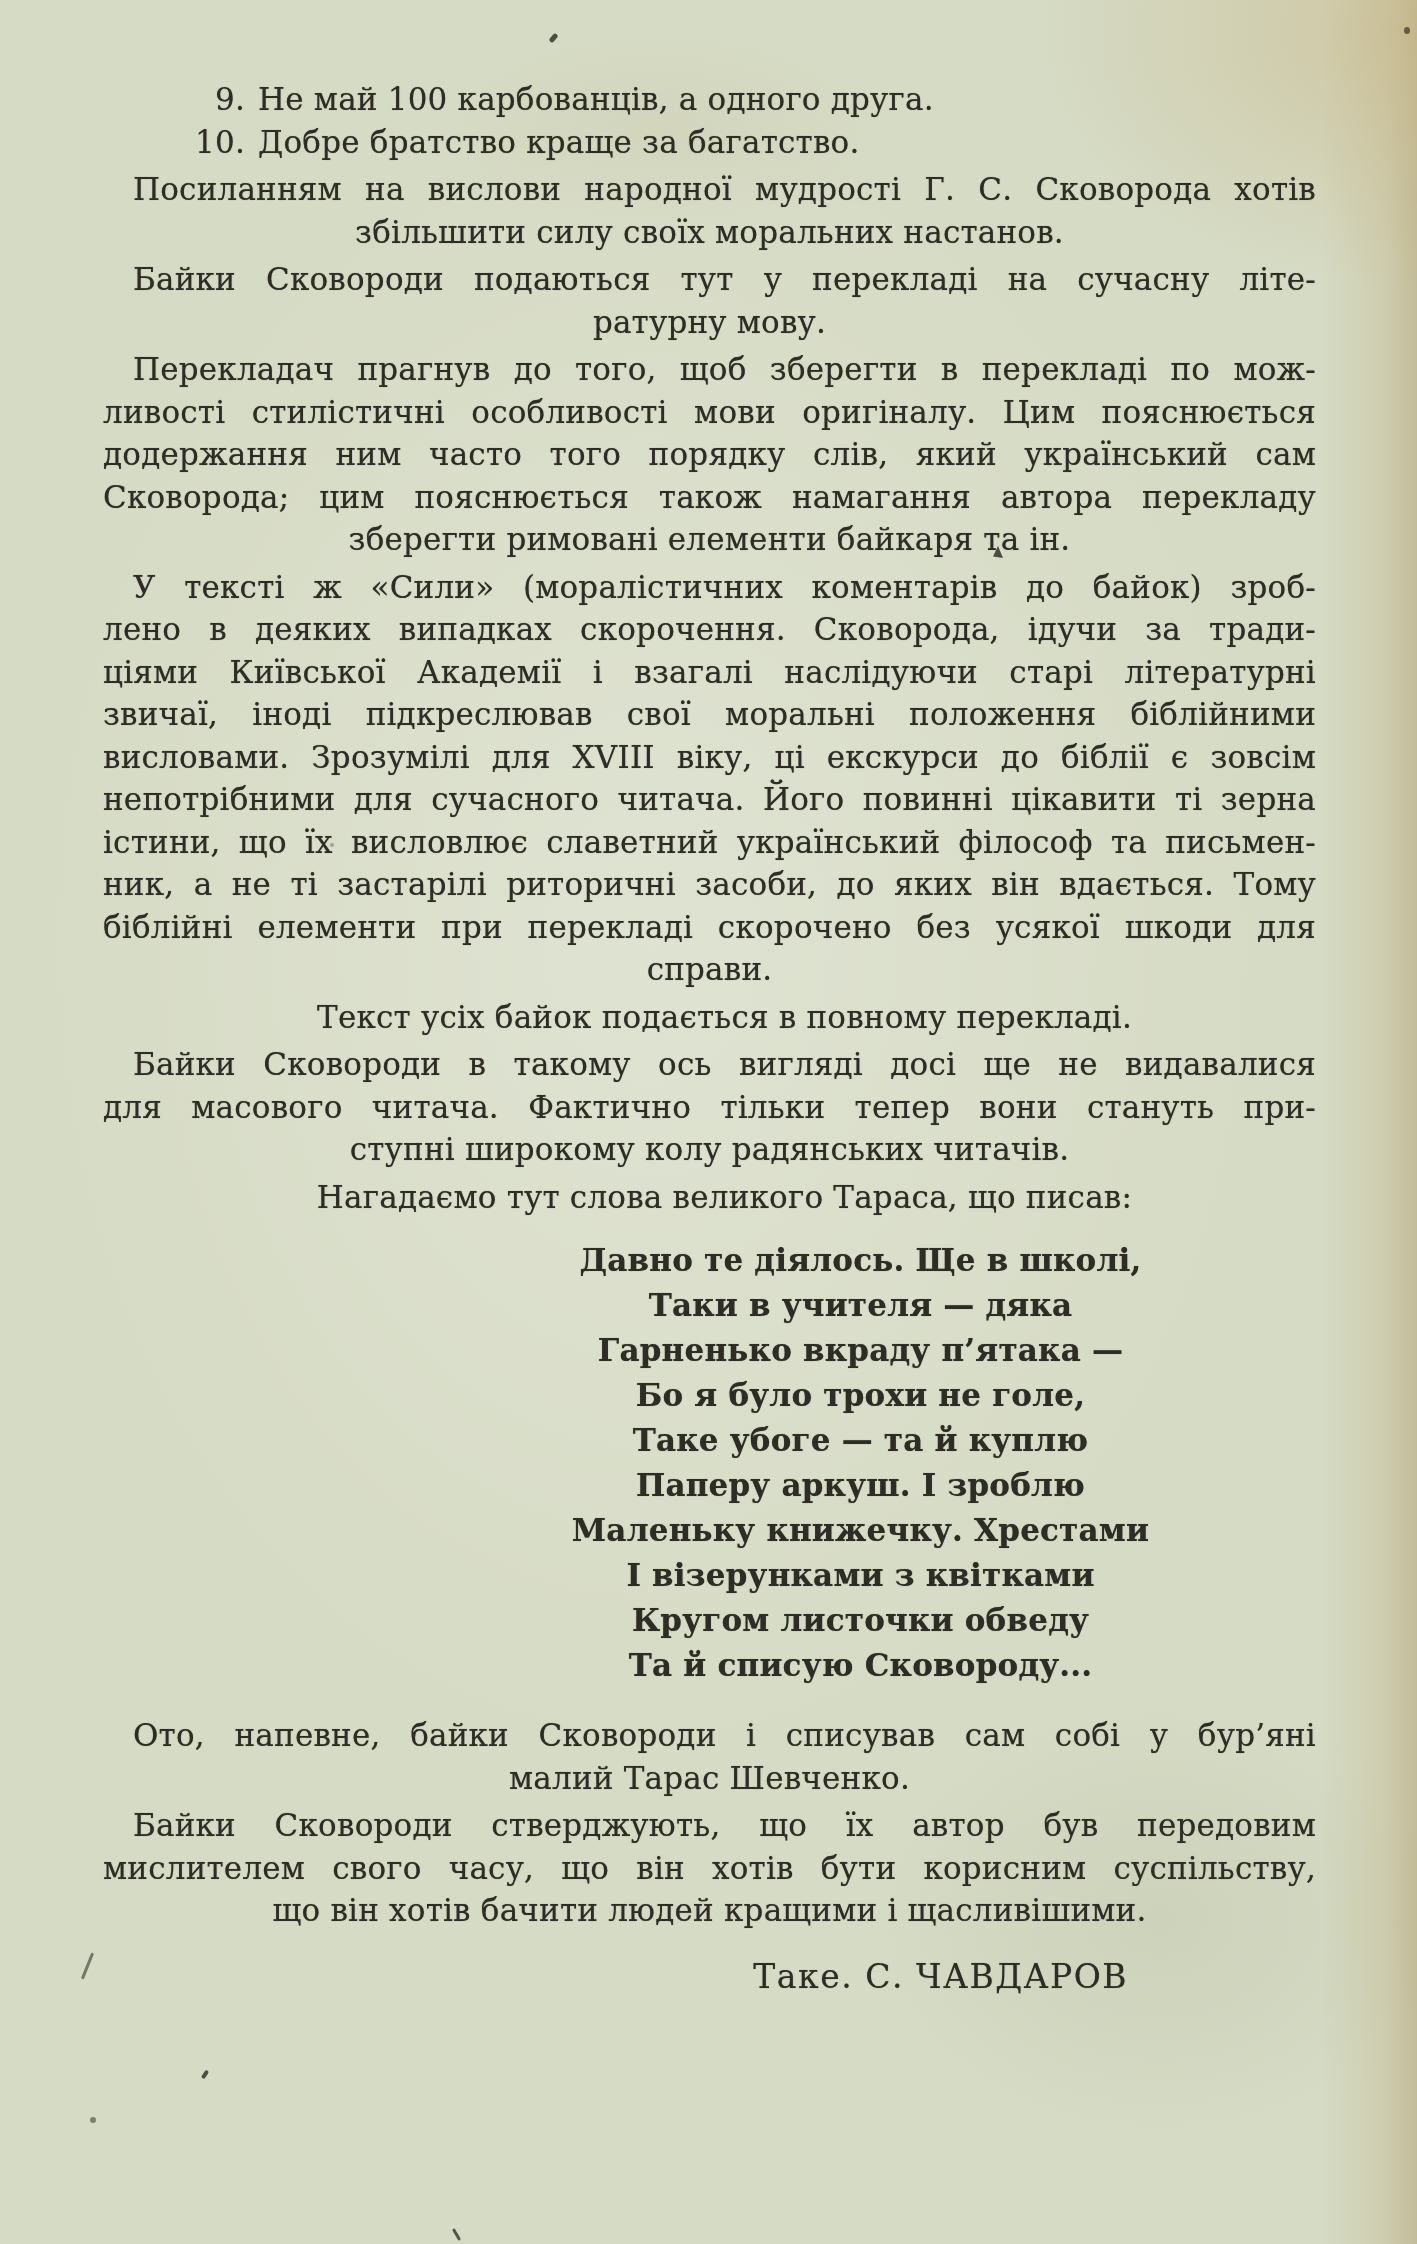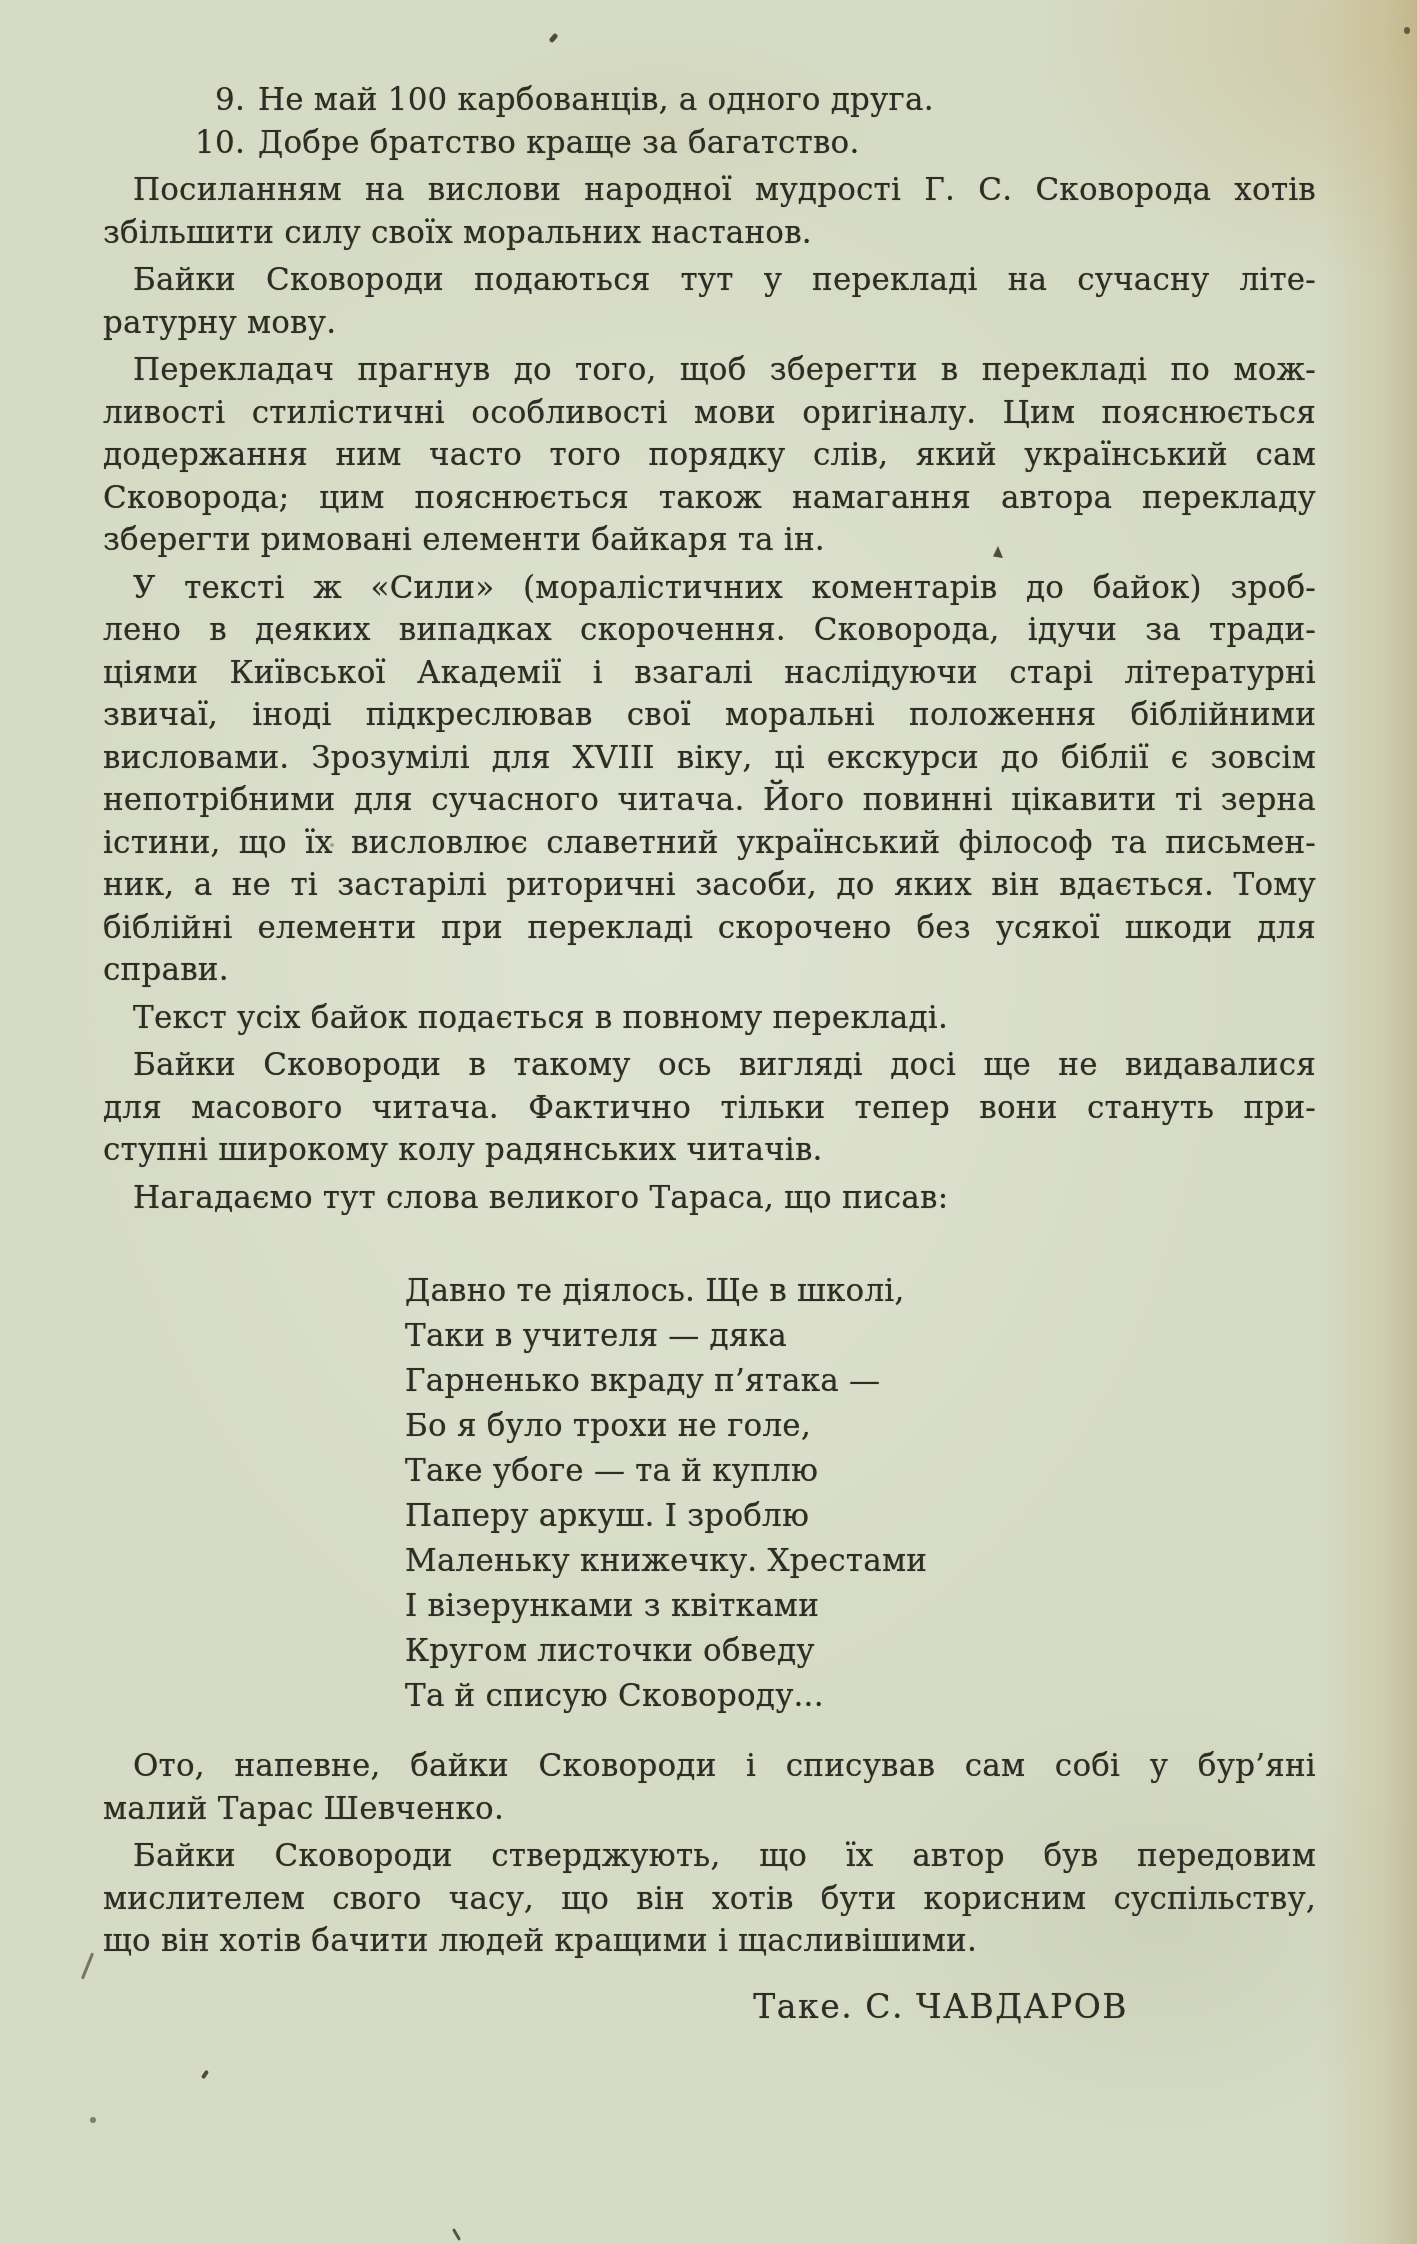--- a/index.html
+++ b/index.html
@@ -34,38 +34,39 @@
     position: absolute;
     left: 103px; top: 78px; width: 1213px;
     font-size: 31px;
     line-height: 42.5px;
     color: #2e2d25;
     text-shadow: 0 0 0.9px rgba(46,45,37,0.55);
     letter-spacing: 0.2px;
   }
   .para { margin: 5px 0 0 0; }
   .para:first-child { margin-top: 0; }
-  .line { display: block; }
+  .line { display: block; text-align: center; }
   .j {  
     text-align: justify;
     text-align-last: justify;
     -moz-text-align-last: justify;
   }
   .ind { text-indent: 30px; }  
 
   .proverb { display: flex; }
   .pnum {
     flex: 0 0 142px;
     text-align: right;
     padding-right: 13px;
   }
 
   .poem {
-    margin: 50px 0 0 302px;
+    margin: 20px 0 0 302px;
     line-height: 45px;
+    font-weight: bold;
   }
   .closing { margin-top: 26px; }
 
   .signature {
     margin-top: 24px;
     padding-right: 188px;
     text-align: right;
     font-size: 33px;
     letter-spacing: 1.5px;
   }

